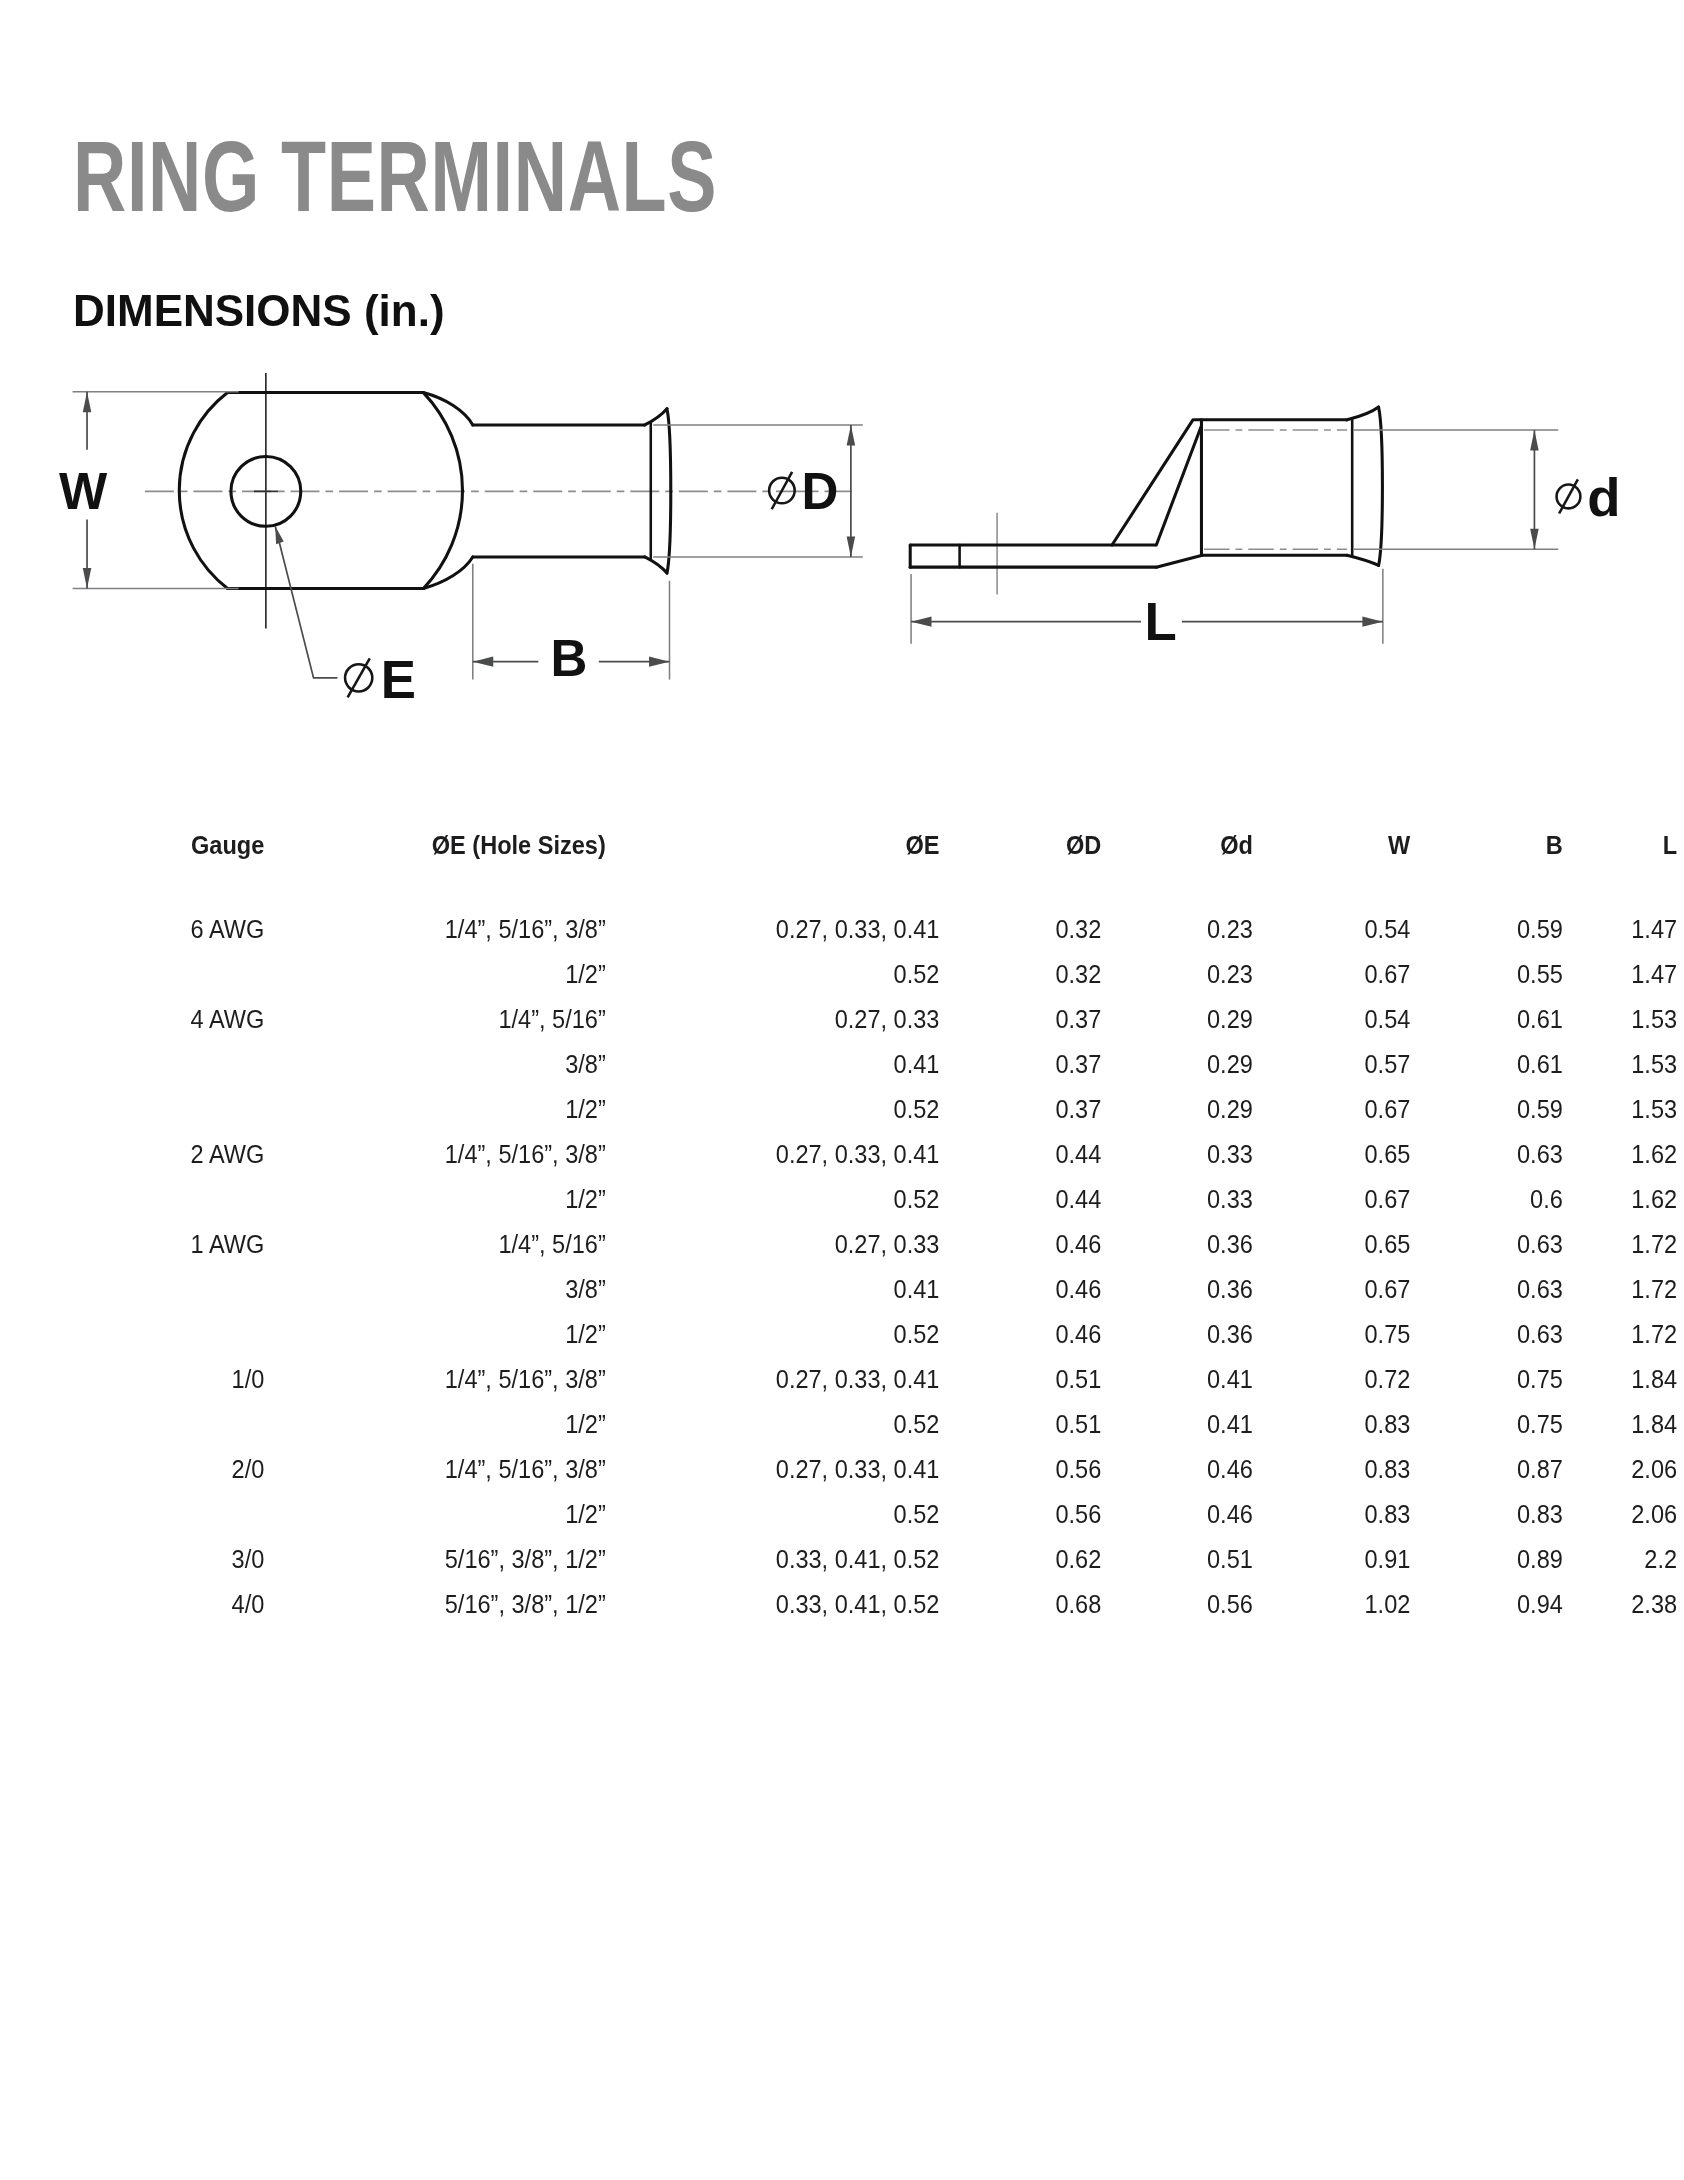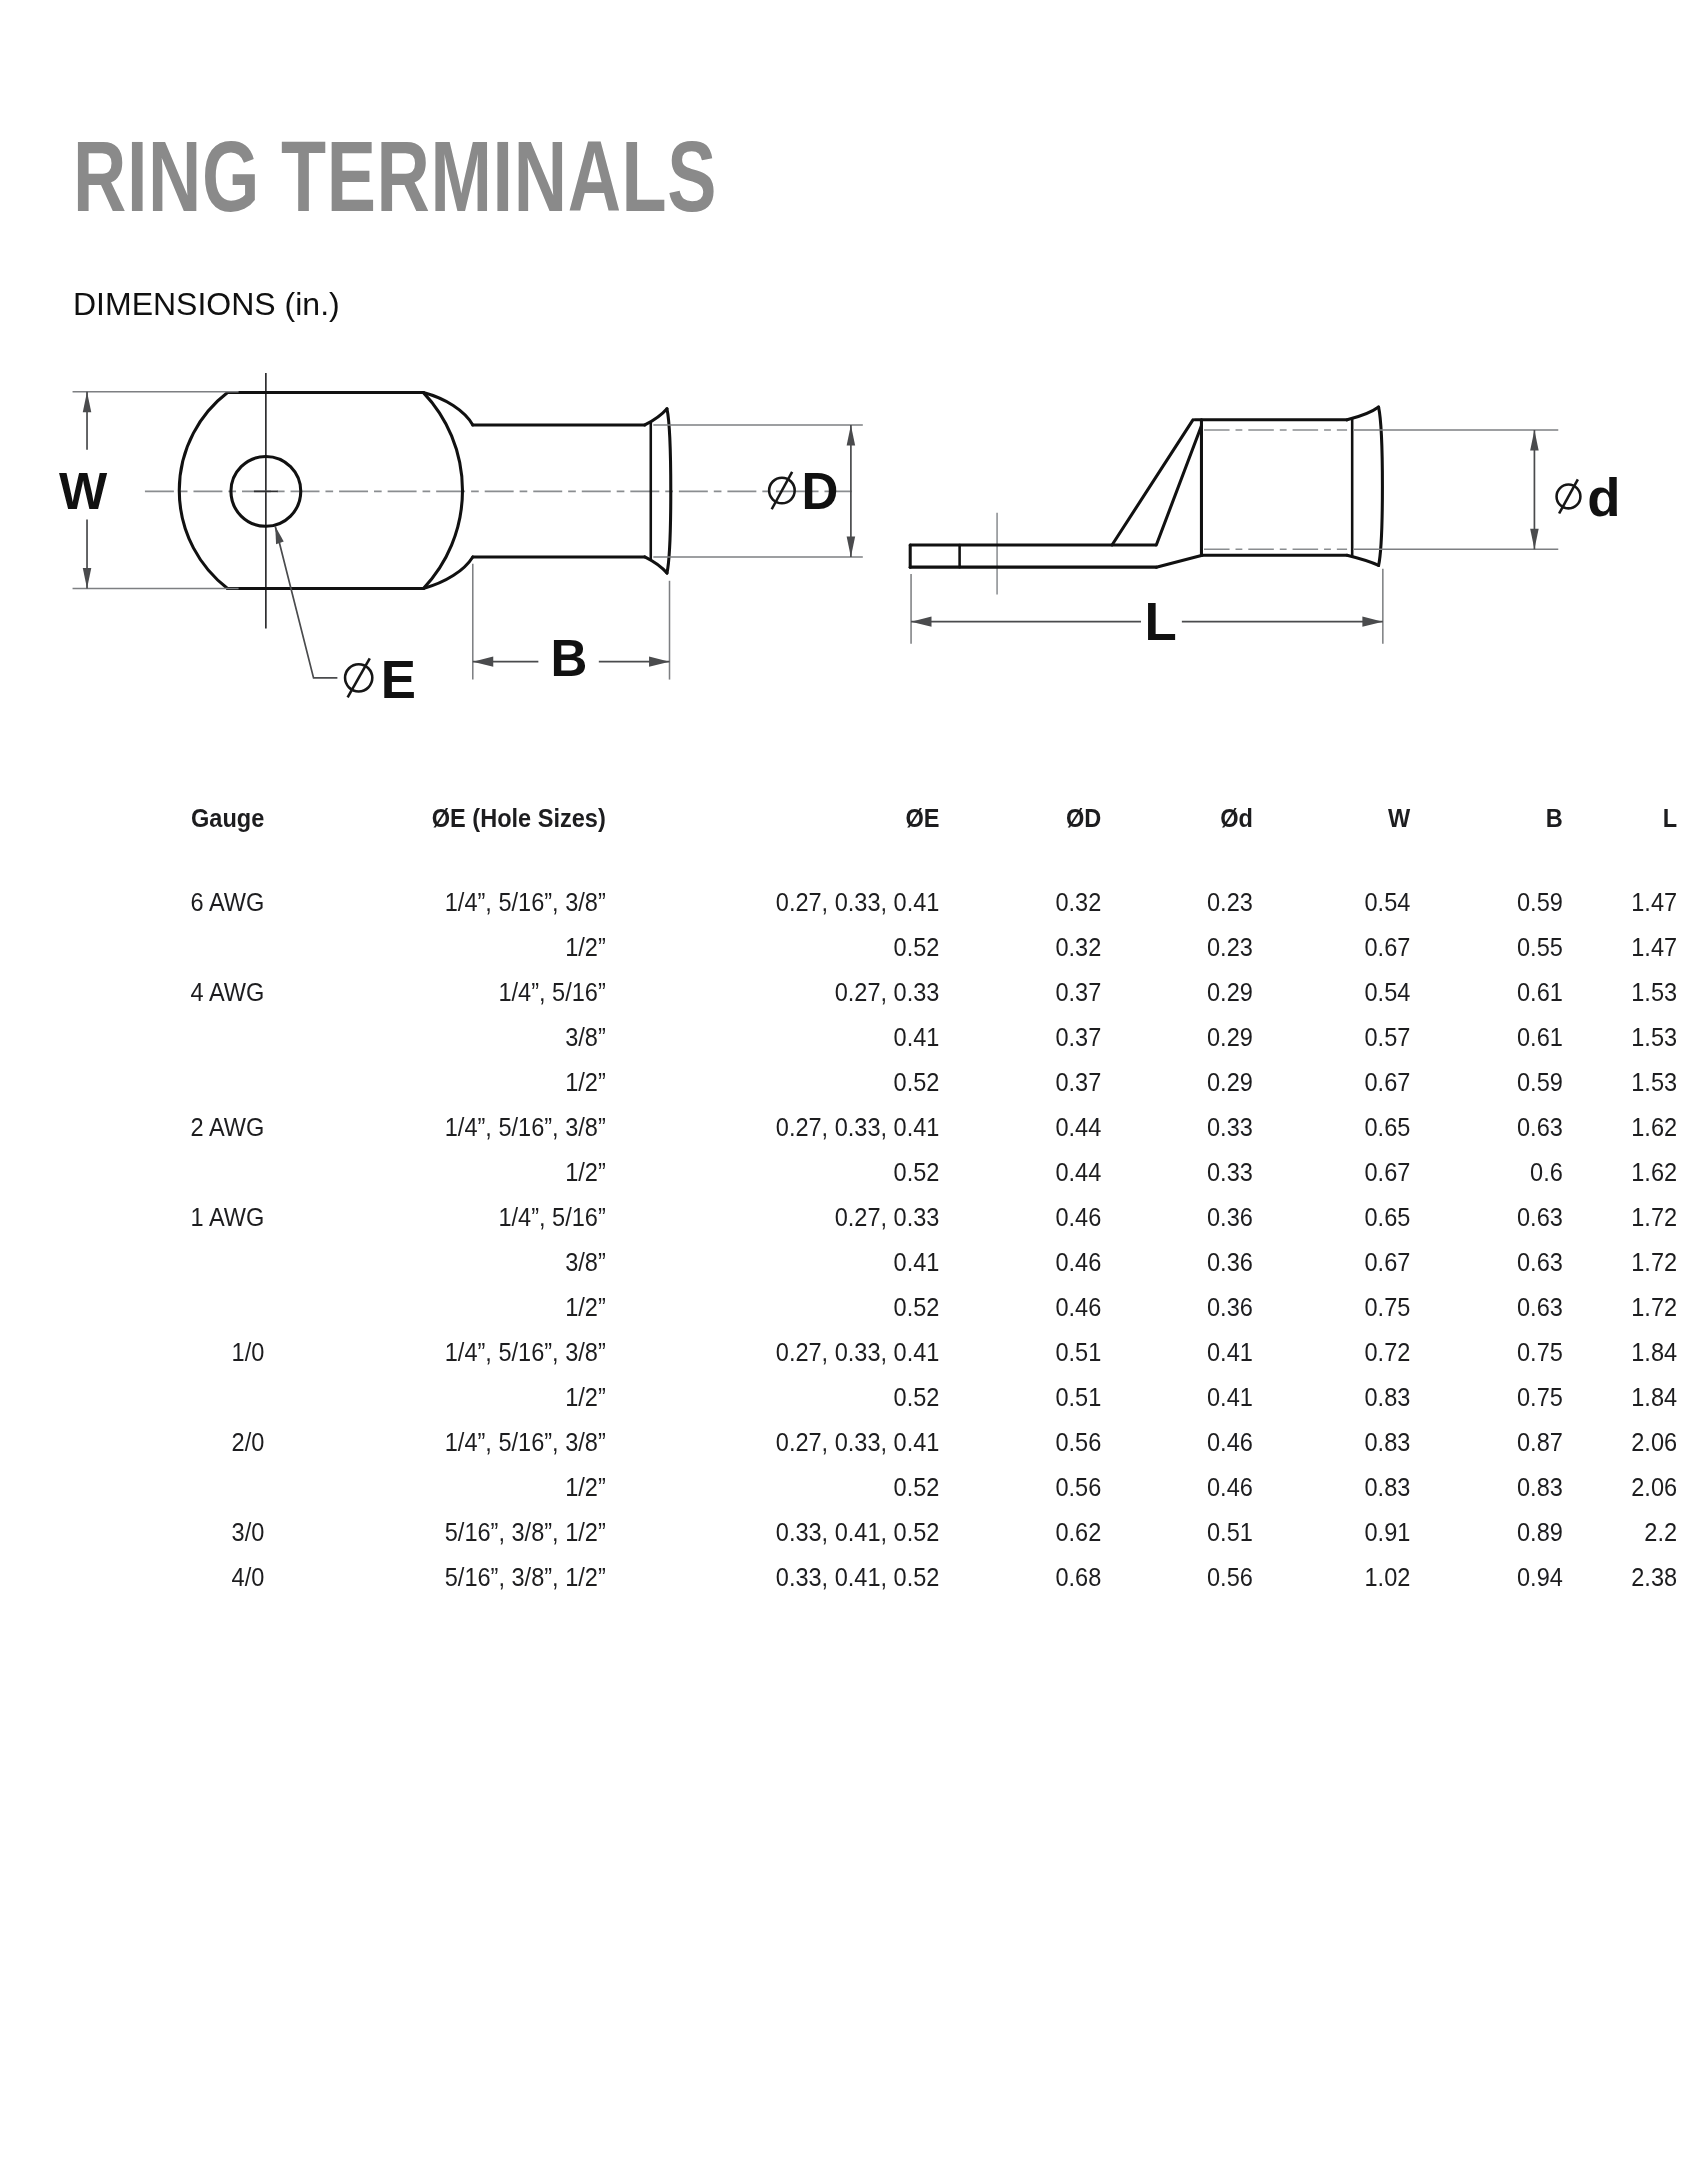--- a/index.html
+++ b/index.html
@@ -4,37 +4,37 @@
 <style>
   html,body{margin:0;padding:0;background:#ffffff;}
   body{width:1685px;height:2181px;position:relative;overflow:hidden;
        font-family:"Liberation Sans",sans-serif;color:#1d1d1f;}
   .page{position:absolute;inset:0;background:#ffffff;text-align:right;}
 
   .title{position:absolute;left:73px;top:126px;margin:0;
          font-size:101px;font-weight:bold;line-height:1;color:#8a8a8a;
          letter-spacing:0.9px;transform:scaleX(0.73);transform-origin:0 0;white-space:nowrap;}
   .subtitle{position:absolute;left:73px;top:286px;margin:0;
-            font-size:32px;font-weight:normal;color:#101010;letter-spacing:0;white-space:nowrap;}
+            font-size:44px;font-weight:bold;color:#101010;letter-spacing:0;white-space:nowrap;}
 
   svg.diagram{position:absolute;overflow:visible;}
   .dg-left{left:47px;top:366px;}
   .dg-right{left:877px;top:366px;}
 
   .outline{stroke:#111111;stroke-width:3.6;fill:none;stroke-linecap:round;}
   .outline-thin{stroke:#111111;stroke-width:3;fill:none;stroke-linecap:round;}
   .dim{stroke:#4a4b4d;stroke-width:2;fill:none;}
   .dimfill{fill:#4a4b4d;stroke:none;}
   .ext{stroke:#7d7f82;stroke-width:1.8;fill:none;}
   .cline{stroke:#8a8d90;stroke-width:1.8;fill:none;}
   .cline-dark{stroke:#2f2f31;stroke-width:2;fill:none;}
   .phi{stroke:#161616;stroke-width:3;fill:none;}
   .lbl{font-family:"Liberation Sans",sans-serif;font-weight:bold;fill:#111111;}
 
-  .spec-table{position:absolute;left:72px;top:804px;width:1612px;}
+  .spec-table{position:absolute;left:72px;top:831px;width:1612px;}
   .thead,.row{display:grid;grid-template-columns:209px 353px 332px 147px 152px 158px 152px 111px;}
   .thead{height:45px;margin-bottom:39px;}
   .row{height:45px;}
   .cell{font-size:25.6px;line-height:29px;white-space:nowrap;
         transform:scaleX(0.92);transform-origin:0 0;}
   .thead .cell{font-weight:bold;}
   .group{}
   .group:first-child{margin-top:12px;}
 </style>
 </head>

